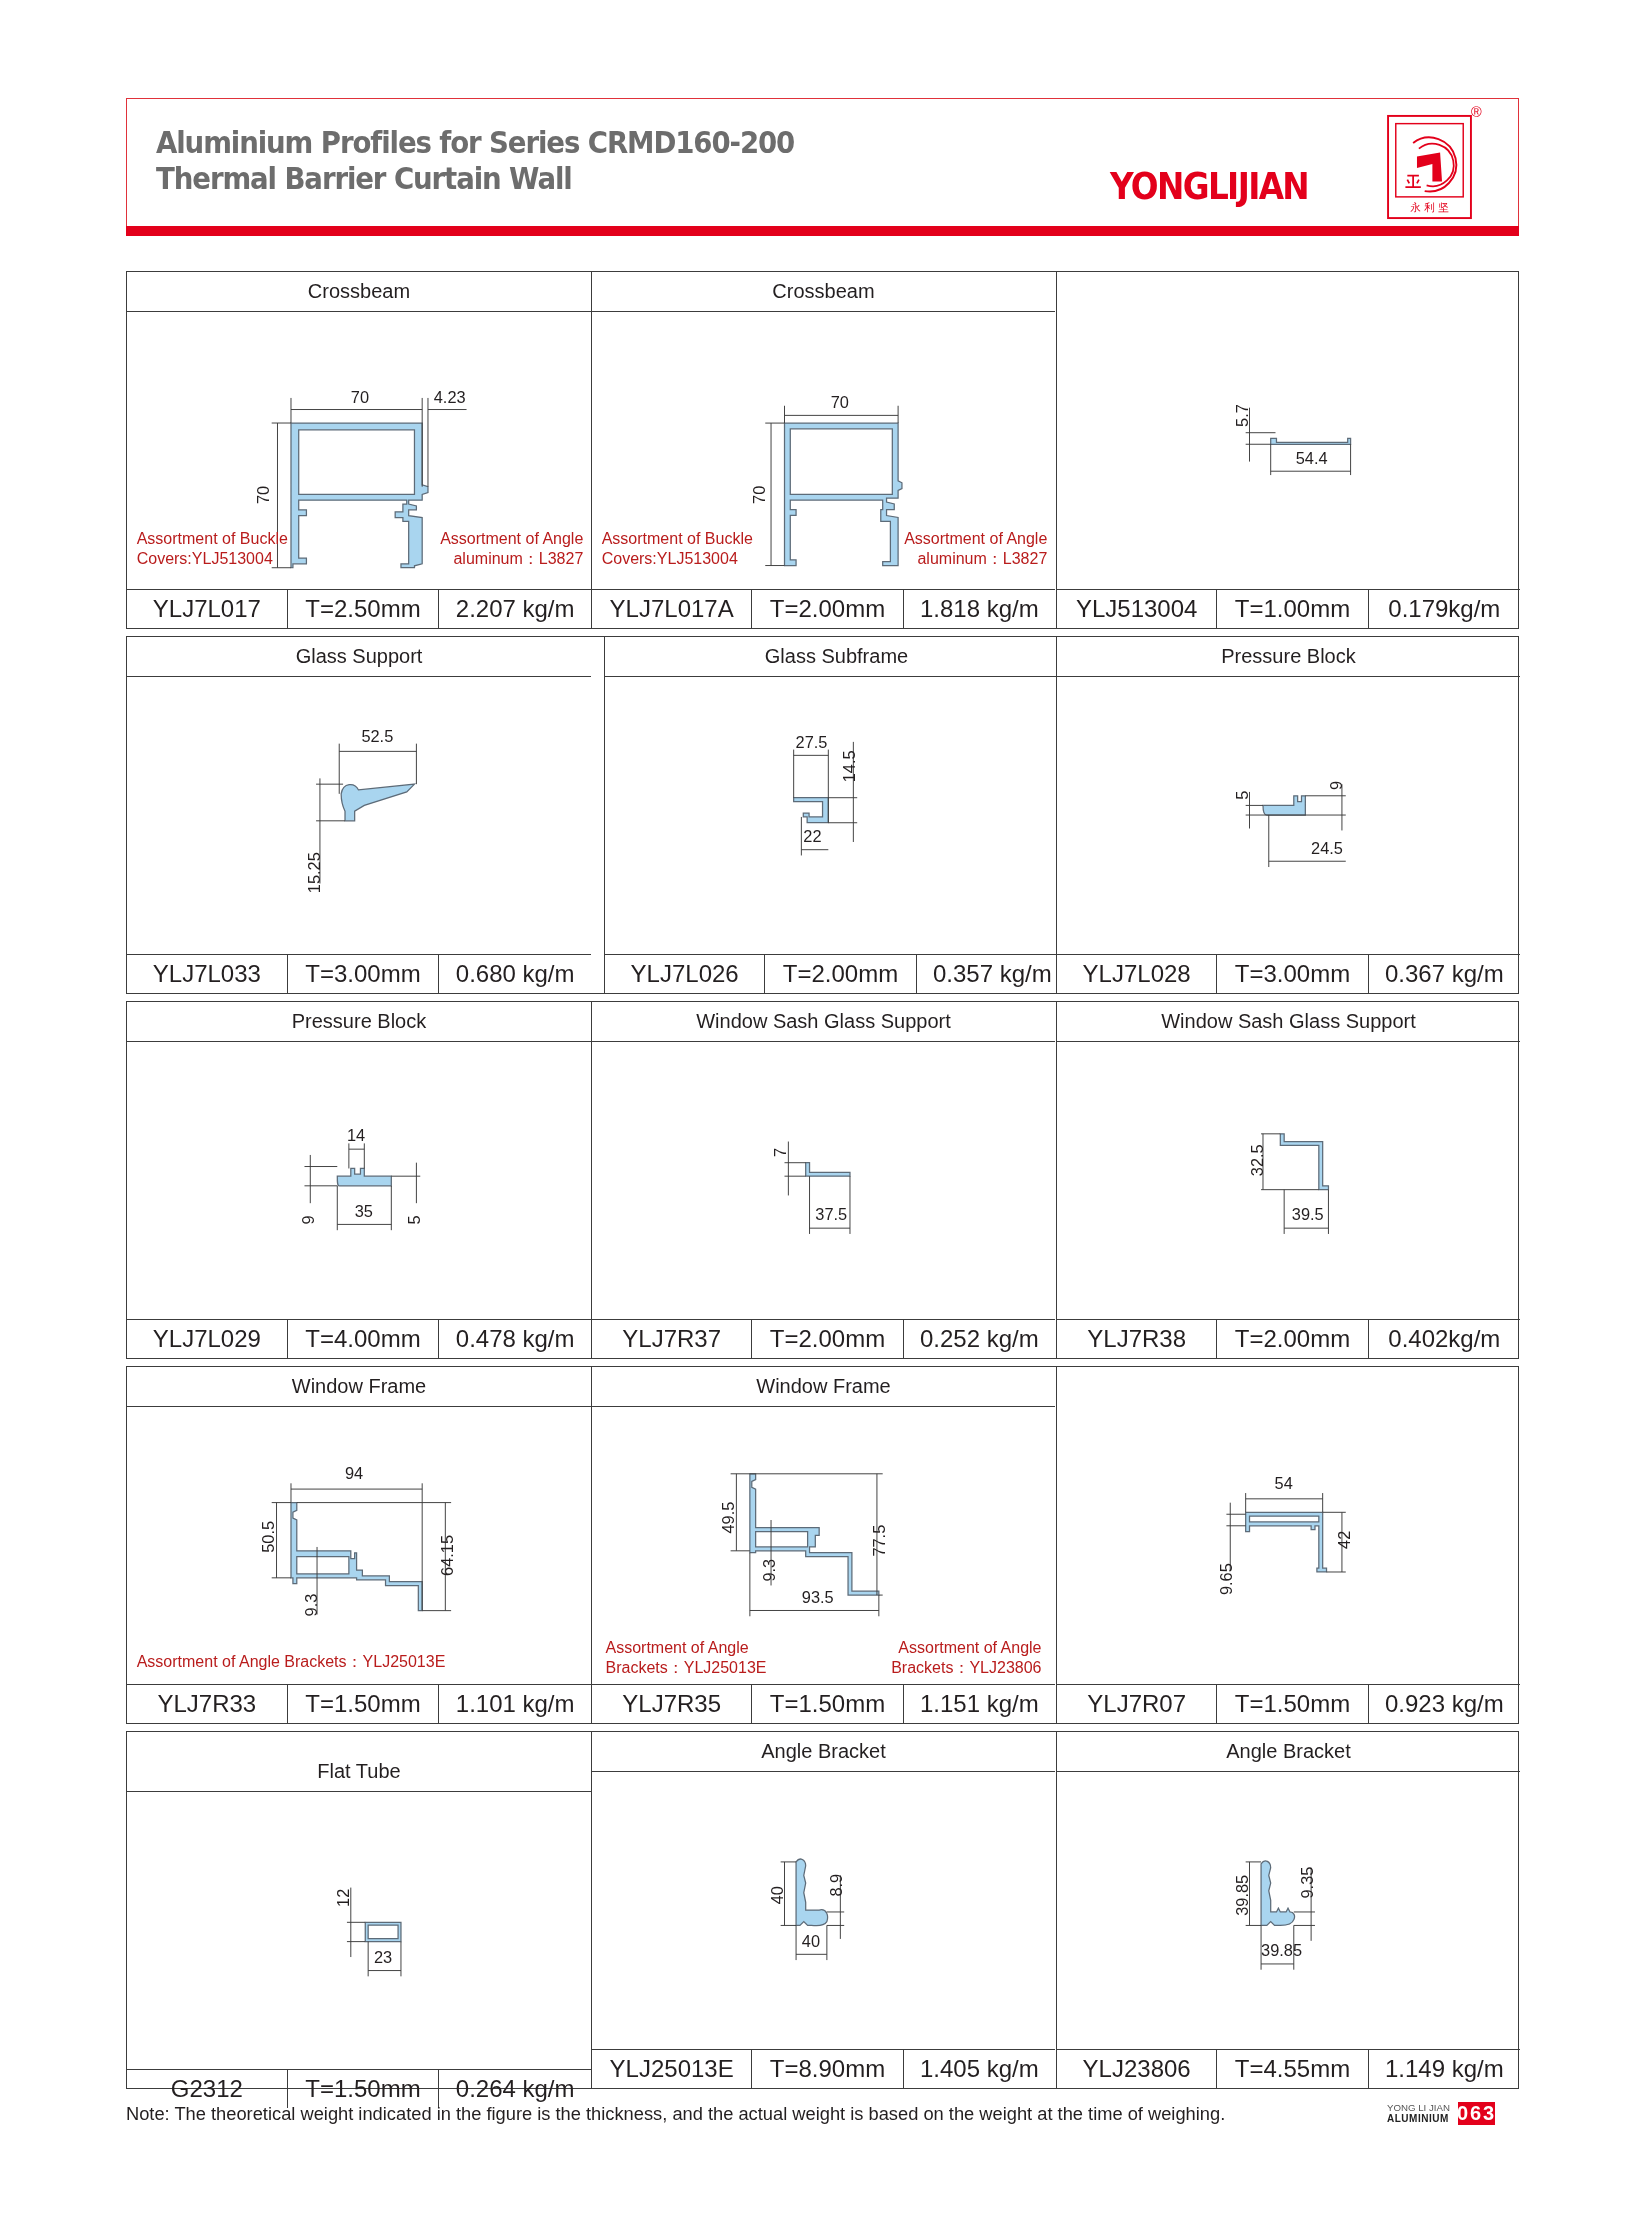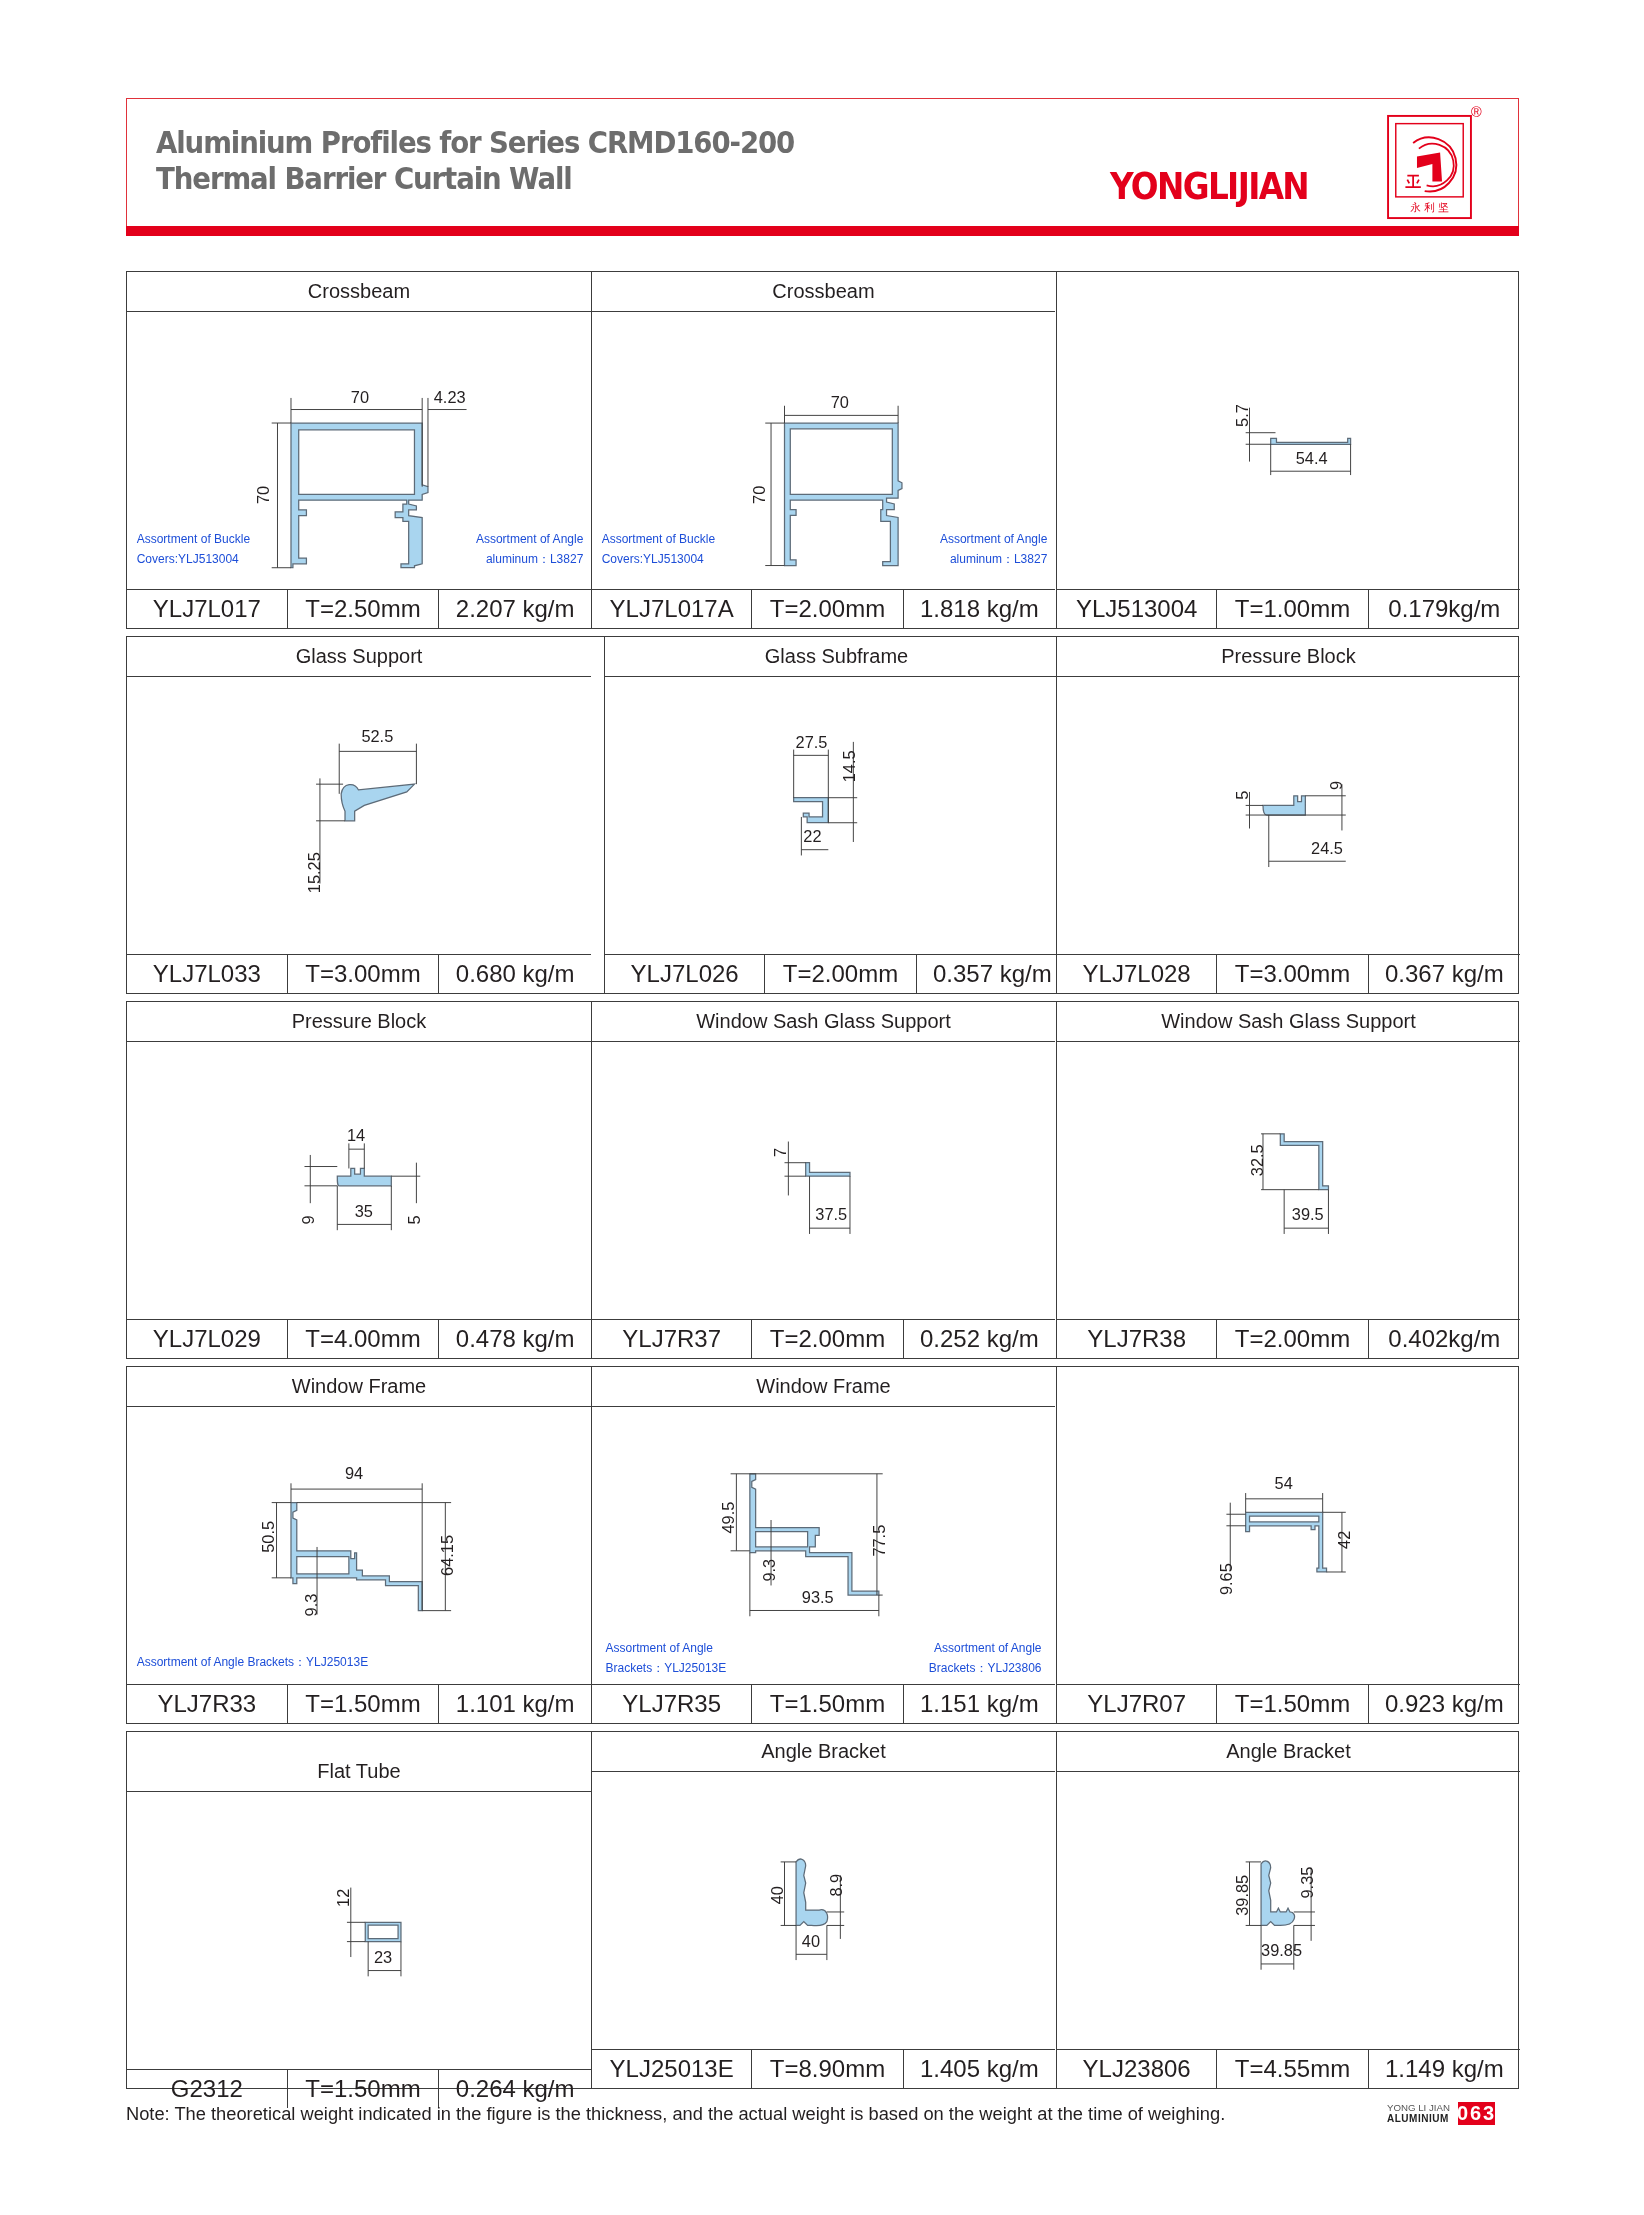--- a/index.html
+++ b/index.html
@@ -12,21 +12,21 @@
   .brand { position:absolute; left:1110px; top:164px; font-family:"DejaVu Sans", sans-serif; font-weight:bold; color:#e3001b; font-size:38px; letter-spacing:-1.9px; transform:scaleX(0.86); transform-origin:left; white-space:nowrap; }
   .logo { position:absolute; left:1386px; top:114px; width:87px; height:106px; }
   .reg { position:absolute; left:1471px; top:104px; font-size:14.5px; color:#e3001b; }
 
   .block { position:absolute; left:126px; width:1393px; height:358px; border:1.9px solid #3c3c3c; box-sizing:border-box; }
   .col { position:absolute; top:0; height:100%; width:464px; box-sizing:border-box; }
   .col + .col { border-left:1.4px solid #3c3c3c; }
   .col-head { position:absolute; left:0; right:0; top:0; height:39px; border-bottom:1.9px solid #3c3c3c; display:flex; align-items:center; justify-content:center; font-size:20px; color:#231f20; }
   .drawing { position:absolute; left:0; right:0; top:39px; height:280px; }
   .drawing svg { position:absolute; left:0; top:0; width:100%; height:100%; }
-  .note { position:absolute; font-size:12px; line-height:20px; color:#1d4ed8; white-space:nowrap; }
+  .note { position:absolute; font-size:16px; line-height:20px; color:#b91c1c; white-space:nowrap; }
   .data-row { position:absolute; left:0; right:0; bottom:0; height:38px; border-top:1.9px solid #3c3c3c; display:flex; }
   .data-row div { display:flex; align-items:center; justify-content:center; font-size:24px; box-sizing:border-box; }
   .data-row .c1 { width:160px; }
   .data-row .c2 { width:152px; border-left:1.4px solid #3c3c3c; }
   .data-row .c3 { width:153px; border-left:1.4px solid #3c3c3c; }
 
   .footnote { position:absolute; left:126px; top:2103px; font-size:18.3px; color:#231f20; white-space:nowrap; }
   .pg-brand { position:absolute; left:1387px; top:2103px; font-size:9.7px; line-height:10.6px; color:#555; }
   .pg-brand b { display:block; color:#222; font-size:10px; letter-spacing:0.5px; }
   .pg-num { position:absolute; left:1458px; top:2102px; width:37px; height:23px; background:#e3001b; color:#fff; font-weight:bold; font-size:20px; display:flex; align-items:center; justify-content:center; letter-spacing:1.9px; }

